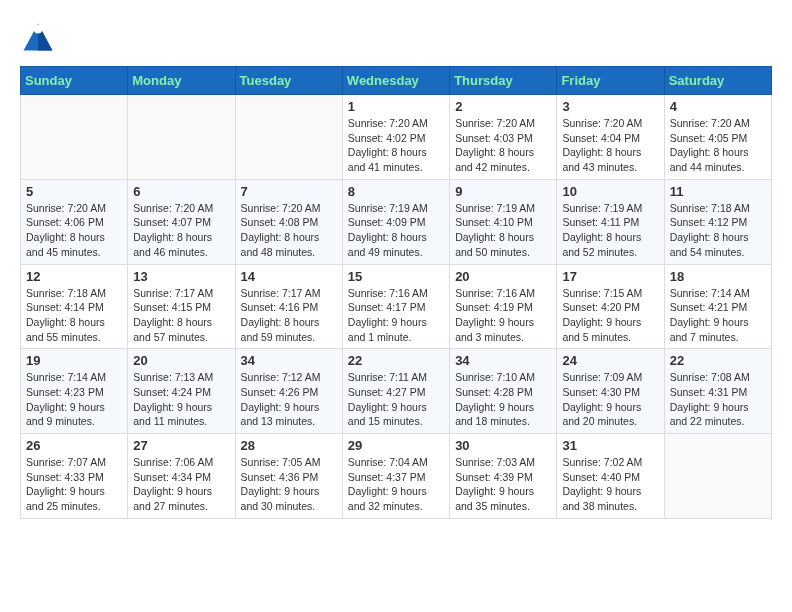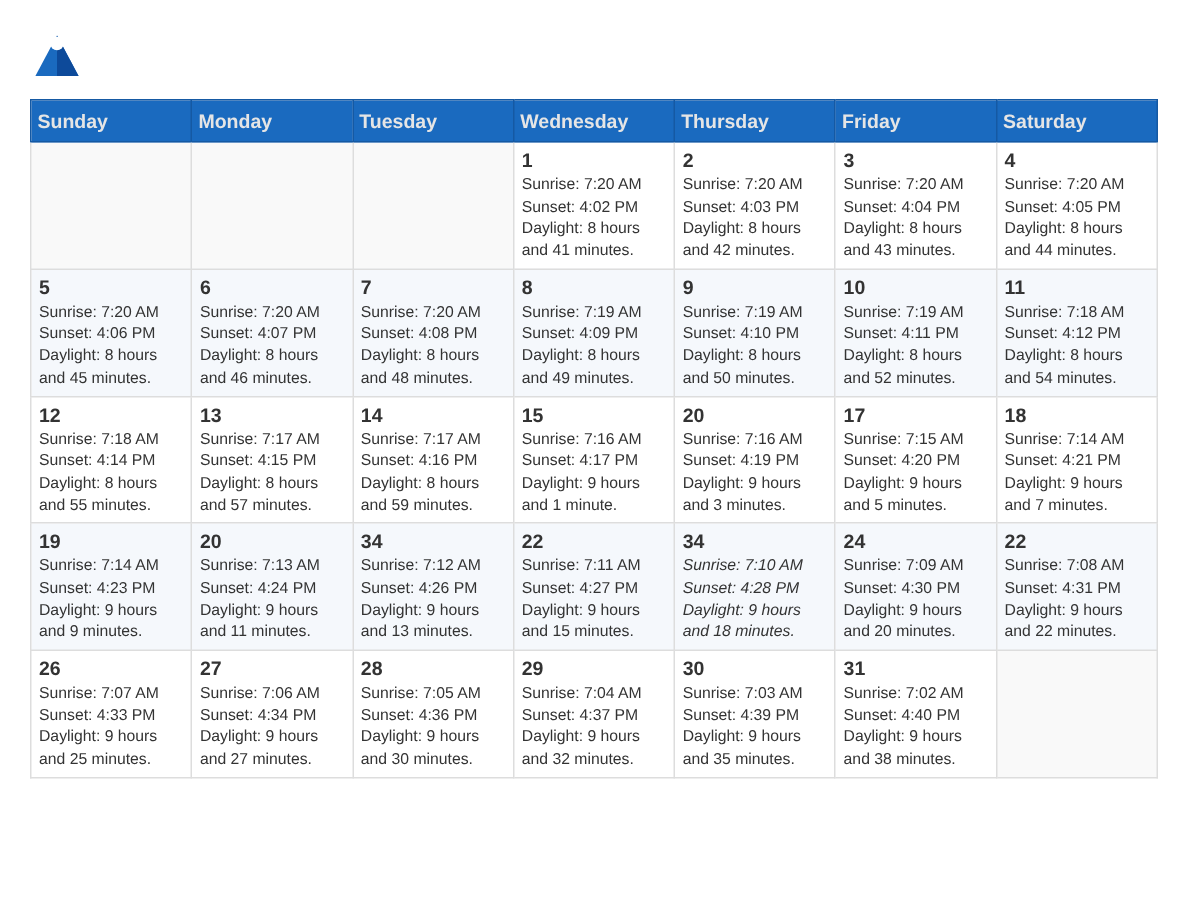--- a/index.html
+++ b/index.html
@@ -53,21 +53,21 @@
       font-weight: normal;
       color: #444;
     }
     .calendar {
       width: 100%;
       border-collapse: collapse;
       border: 1px solid #ccc;
     }
     .calendar th {
       background: #1a6abf;
-      color: #e5e5e5;
+      color: #86efac;
       padding: 6px 4px;
       font-size: 13px;
       text-align: left;
       border: 1px solid #1559a3;
     }
     .calendar td {
       vertical-align: top;
       padding: 4px 5px;
       border: 1px solid #ddd;
       width: calc(100% / 7);
@@ -264,21 +264,21 @@
 Daylight: 9 hours and 13 minutes.</div>
         </td>
         <td>
           <div class="day-number">22</div>
           <div class="day-info" style="white-space: pre-line;">Sunrise: 7:11 AM
 Sunset: 4:27 PM
 Daylight: 9 hours and 15 minutes.</div>
         </td>
         <td>
           <div class="day-number">34</div>
-          <div class="day-info" style="white-space: pre-line; font-style: italic;">Sunrise: 7:10 AM
+          <div class="day-info" style="white-space: pre-line;">Sunrise: 7:10 AM
 Sunset: 4:28 PM
 Daylight: 9 hours and 18 minutes.</div>
         </td>
         <td>
           <div class="day-number">24</div>
           <div class="day-info" style="white-space: pre-line;">Sunrise: 7:09 AM
 Sunset: 4:30 PM
 Daylight: 9 hours and 20 minutes.</div>
         </td>
         <td>

